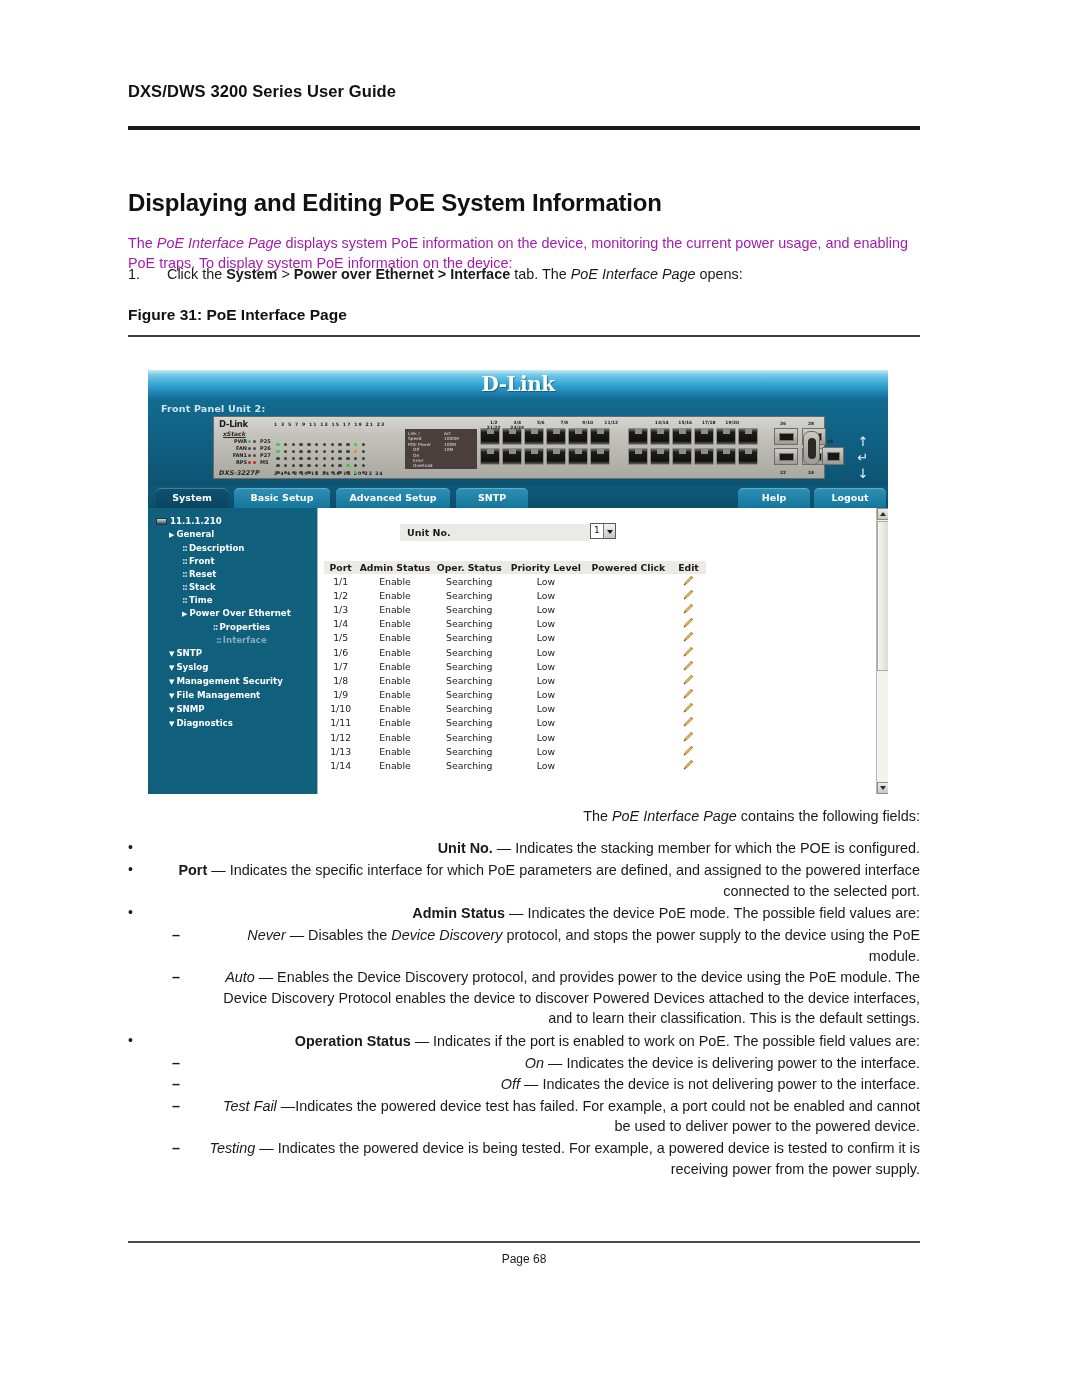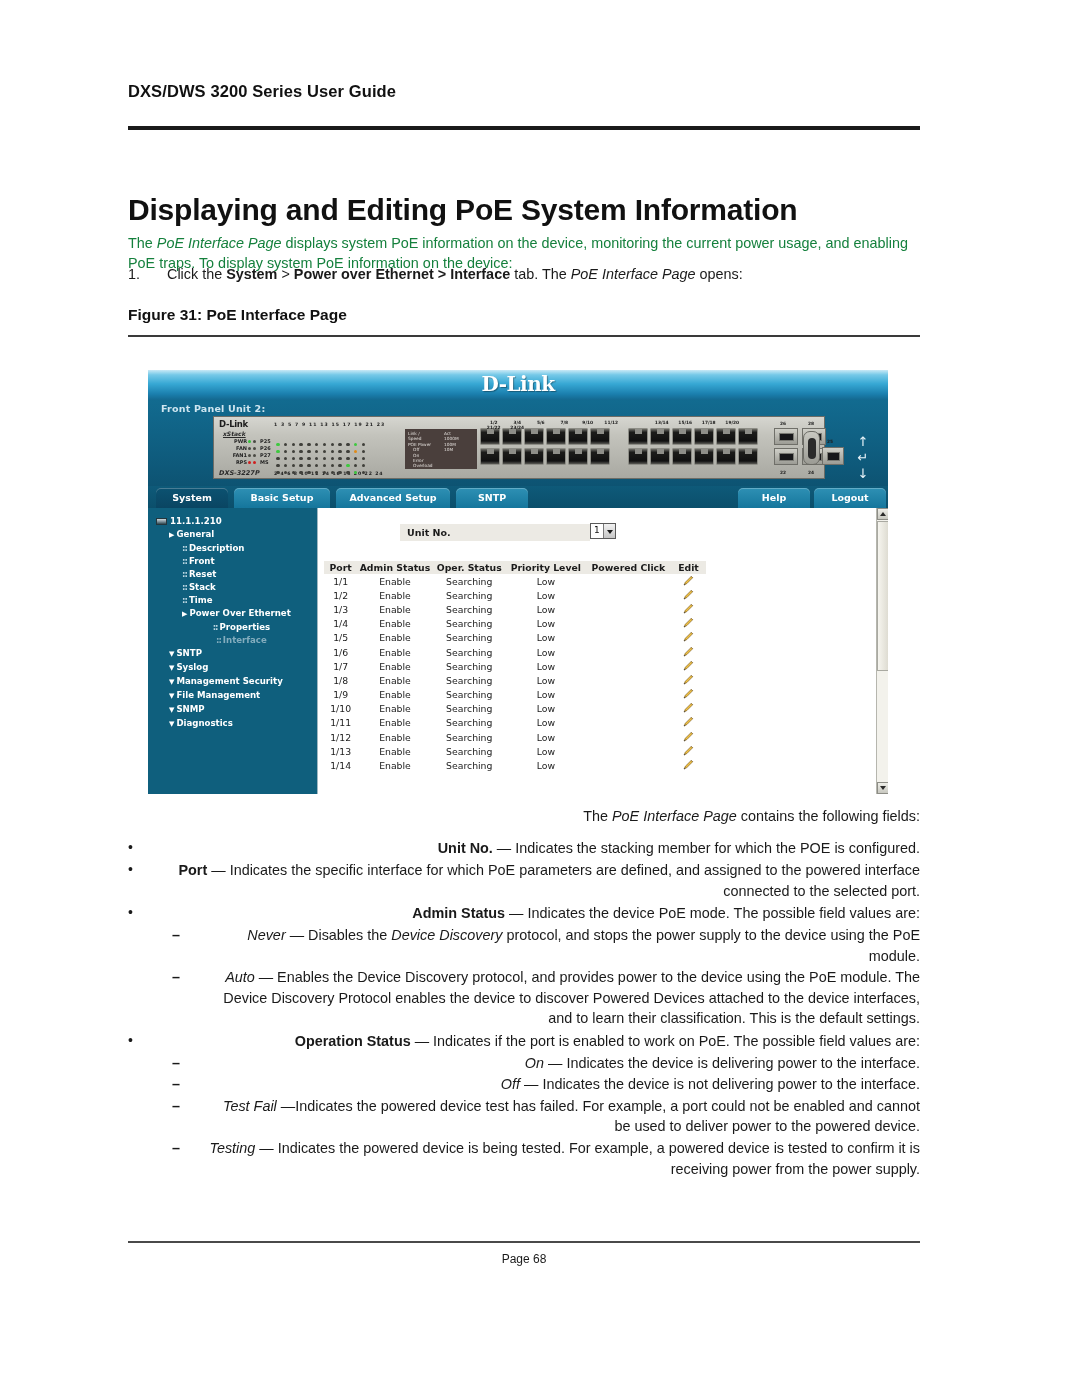--- a/index.html
+++ b/index.html
@@ -42,34 +42,34 @@
     width: 792px;
     height: 4px;
     background: #1a1a1a;
   }
   
   .page-title {
     position: absolute;
     left: 128px;
     top: 173px;
     width: 792px;
-    font-size: 30px;
+    font-size: 24px;
     font-weight: bold;
     letter-spacing: -0.2px;
     color: #111;
   }
   
   .intro {
     position: absolute;
     left: 128px;
     top: 219px;
     width: 792px;
     font-size: 14.4px;
     line-height: 20px;
-    color: #15803d;
+    color: #a21caf;
   }
   .step {
     position: absolute;
     left: 128px;
     top: 264px;
     width: 792px;
     font-size: 14.4px;
     line-height: 20px;
     color: #1a1a1a;
   }

